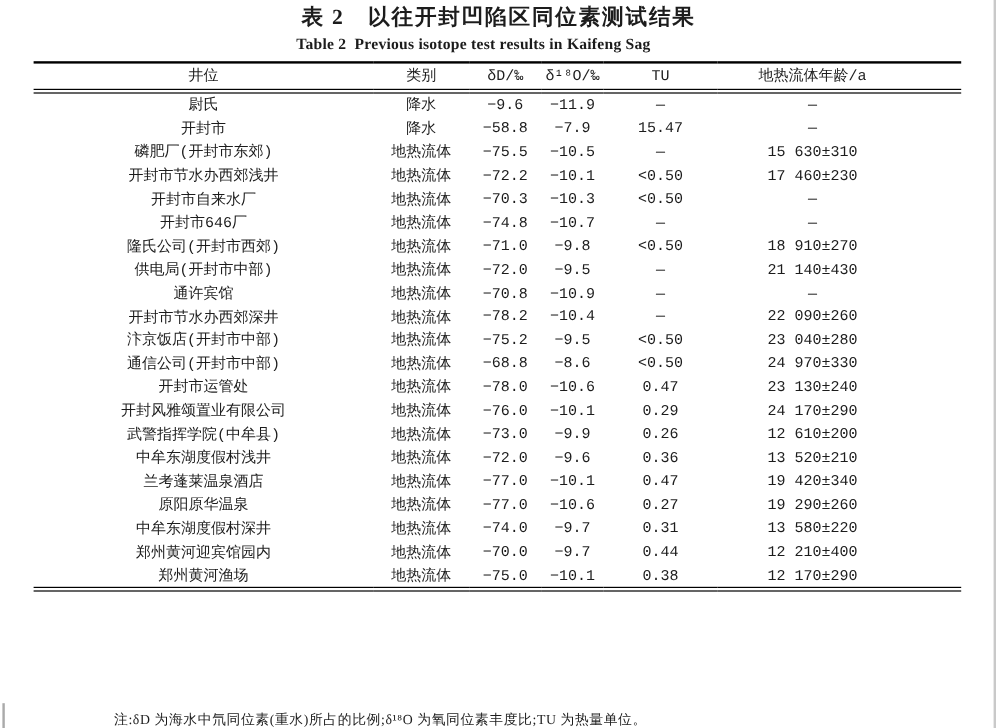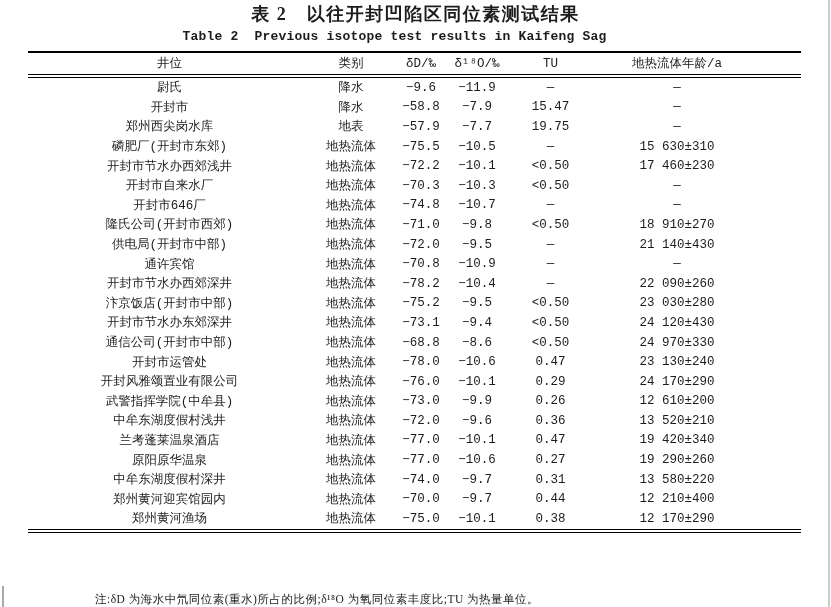--- a/index.html
+++ b/index.html
@@ -15,21 +15,21 @@
   }
   .title-cn {
     position: absolute; top: 2px; left: 0; width: 831px;
     text-align: center;
     font-family: Liberation Serif, serif;
     font-weight: bold; font-size: 18px; letter-spacing: 1.5px;
   }
   .title-en {
     position: absolute; top: 29px; left: 0; width: 789px;
     text-align: center;
-    font-family: Liberation Mono, monospace;
+    font-family: Liberation Serif, serif;
     font-weight: bold; font-size: 13px; letter-spacing: 0.2px;
   }
   table.iso-table {
     position: absolute; left: 28px; top: 51px;
     width: 773px;
     border-collapse: collapse;
     table-layout: fixed;
     border-top: 2.5px solid #000;
     border-bottom: 4px double #000;
     font-family: Liberation Mono, monospace;
@@ -106,28 +106,20 @@
       </tr>
       <tr>
         <td class="c0">开封市</td>
         <td class="c1">降水</td>
         <td class="c2">−58.8</td>
         <td class="c3">−7.9</td>
         <td class="c4">15.47</td>
         <td class="c5">—</td>
       </tr>
       <tr>
-        <td class="c0">郑州西尖岗水库</td>
-        <td class="c1">地表</td>
-        <td class="c2">−57.9</td>
-        <td class="c3">−7.7</td>
-        <td class="c4">19.75</td>
-        <td class="c5">—</td>
-      </tr>
-      <tr>
         <td class="c0">磷肥厂(开封市东郊)</td>
         <td class="c1">地热流体</td>
         <td class="c2">−75.5</td>
         <td class="c3">−10.5</td>
         <td class="c4">—</td>
         <td class="c5">15 630±310</td>
       </tr>
       <tr>
         <td class="c0">开封市节水办西郊浅井</td>
         <td class="c1">地热流体</td>
@@ -183,29 +175,21 @@
         <td class="c3">−10.4</td>
         <td class="c4">—</td>
         <td class="c5">22 090±260</td>
       </tr>
       <tr>
         <td class="c0">汴京饭店(开封市中部)</td>
         <td class="c1">地热流体</td>
         <td class="c2">−75.2</td>
         <td class="c3">−9.5</td>
         <td class="c4">&lt;0.50</td>
-        <td class="c5">23 030±280</td>
-      </tr>
-      <tr>
-        <td class="c0">开封市节水办东郊深井</td>
-        <td class="c1">地热流体</td>
-        <td class="c2">−73.1</td>
-        <td class="c3">−9.4</td>
-        <td class="c4">&lt;0.50</td>
-        <td class="c5">24 120±430</td>
+        <td class="c5">23 040±280</td>
       </tr>
       <tr>
         <td class="c0">通信公司(开封市中部)</td>
         <td class="c1">地热流体</td>
         <td class="c2">−68.8</td>
         <td class="c3">−8.6</td>
         <td class="c4">&lt;0.50</td>
         <td class="c5">24 970±330</td>
       </tr>
       <tr>

